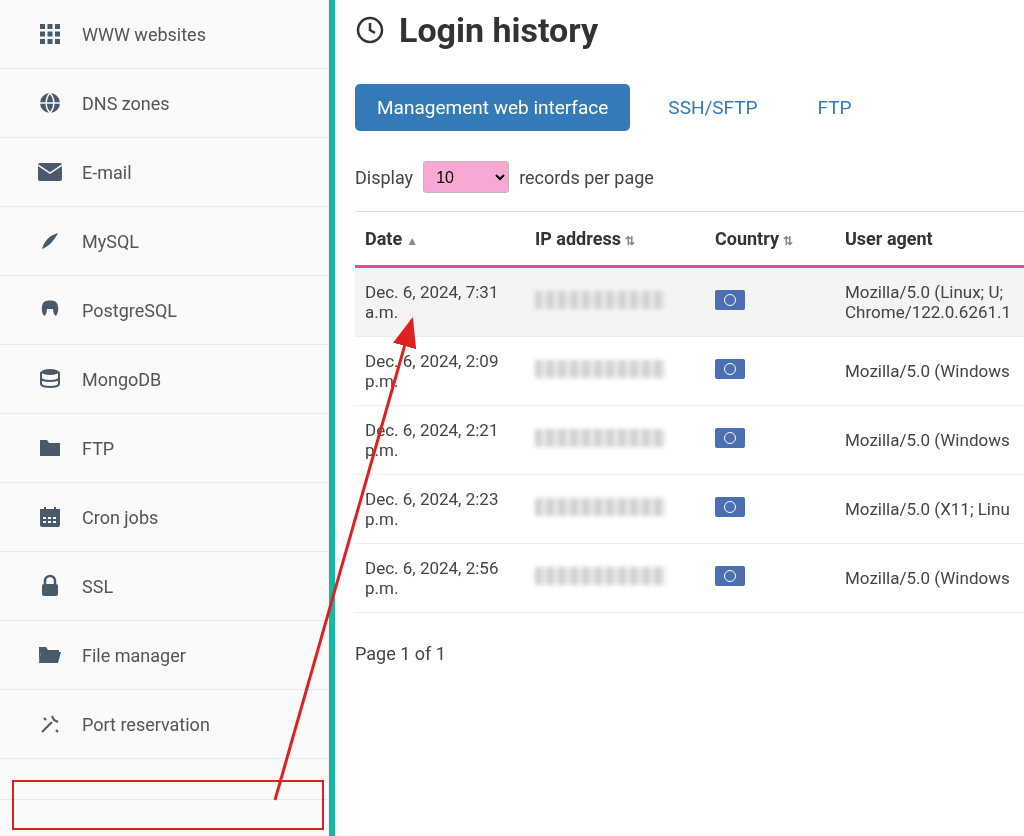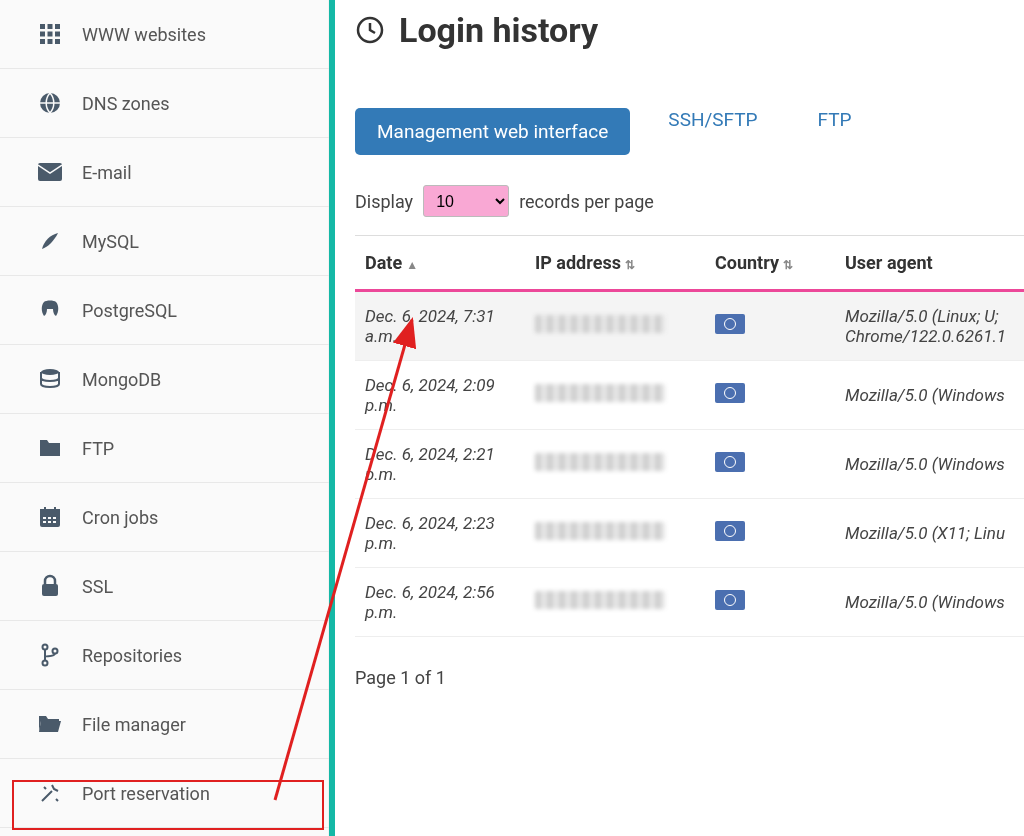--- a/index.html
+++ b/index.html
@@ -78,21 +78,20 @@
     padding: 12px 22px;
     font-size: 19px;
     border-radius: 5px;
     margin-right: 16px;
     cursor: pointer;
     color: #337ab7;
   }
   .tab.active {
     background: #337ab7;
     color: #fff;
-    margin-top: 24px;
   }
   .records-row {
     display: flex;
     align-items: center;
     font-size: 18px;
     color: #444;
     margin-bottom: 18px;
   }
   .records-row select {
     margin: 0 10px;
@@ -117,21 +116,20 @@
     padding: 16px 10px;
     border-bottom: 3px solid #ec4899;
     border-top: 1px solid #ddd;
   }
   .table td {
     padding: 14px 10px;
     border-bottom: 1px solid #eee;
     font-size: 17px;
     color: #444;
     vertical-align: middle;
-    font-style: italic;
   }
   .table tbody tr:first-child td {
     background: #f4f4f4;
   }
   .col-date { width: 170px; }
   .col-ip { width: 180px; }
   .col-country { width: 130px; }
   .col-ua { }
   .sort-ind {
     color:#888;
@@ -274,31 +272,20 @@
       <span class="icon">
         <svg width="20" height="24" viewBox="0 0 20 24" fill="#4a5a6a">
             <rect x="2" y="10" width="16" height="12" rx="2"></rect>
             <path d="M5 10V7a5 5 0 0110 0v3" fill="none" stroke="#4a5a6a" stroke-width="2.5"></path>
           </svg>
       </span>
       <span>SSL</span>
     </div>
     <div class="sidebar-item">
       <span class="icon">
-        <svg width="20" height="24" viewBox="0 0 20 24" fill="none" stroke="#4a5a6a" stroke-width="2">
-            <circle cx="5" cy="4" r="2.5"></circle>
-            <circle cx="5" cy="20" r="2.5"></circle>
-            <circle cx="15" cy="8" r="2.5"></circle>
-            <path d="M5 6v11M15 10c0 5-10 2-10 4"></path>
-          </svg>
-      </span>
-      <span>Repositories</span>
-    </div>
-    <div class="sidebar-item">
-      <span class="icon">
         <svg width="26" height="20" viewBox="0 0 26 20" fill="#4a5a6a">
             <path d="M2 2h7l2 3h11v2H4l-2 11V2z"></path>
             <path d="M4 7h20l-3 11H2z"></path>
           </svg>
       </span>
       <span>File manager</span>
     </div>
     <div class="sidebar-item">
       <span class="icon">
         <svg width="24" height="24" viewBox="0 0 24 24" fill="none" stroke="#4a5a6a" stroke-width="2">

